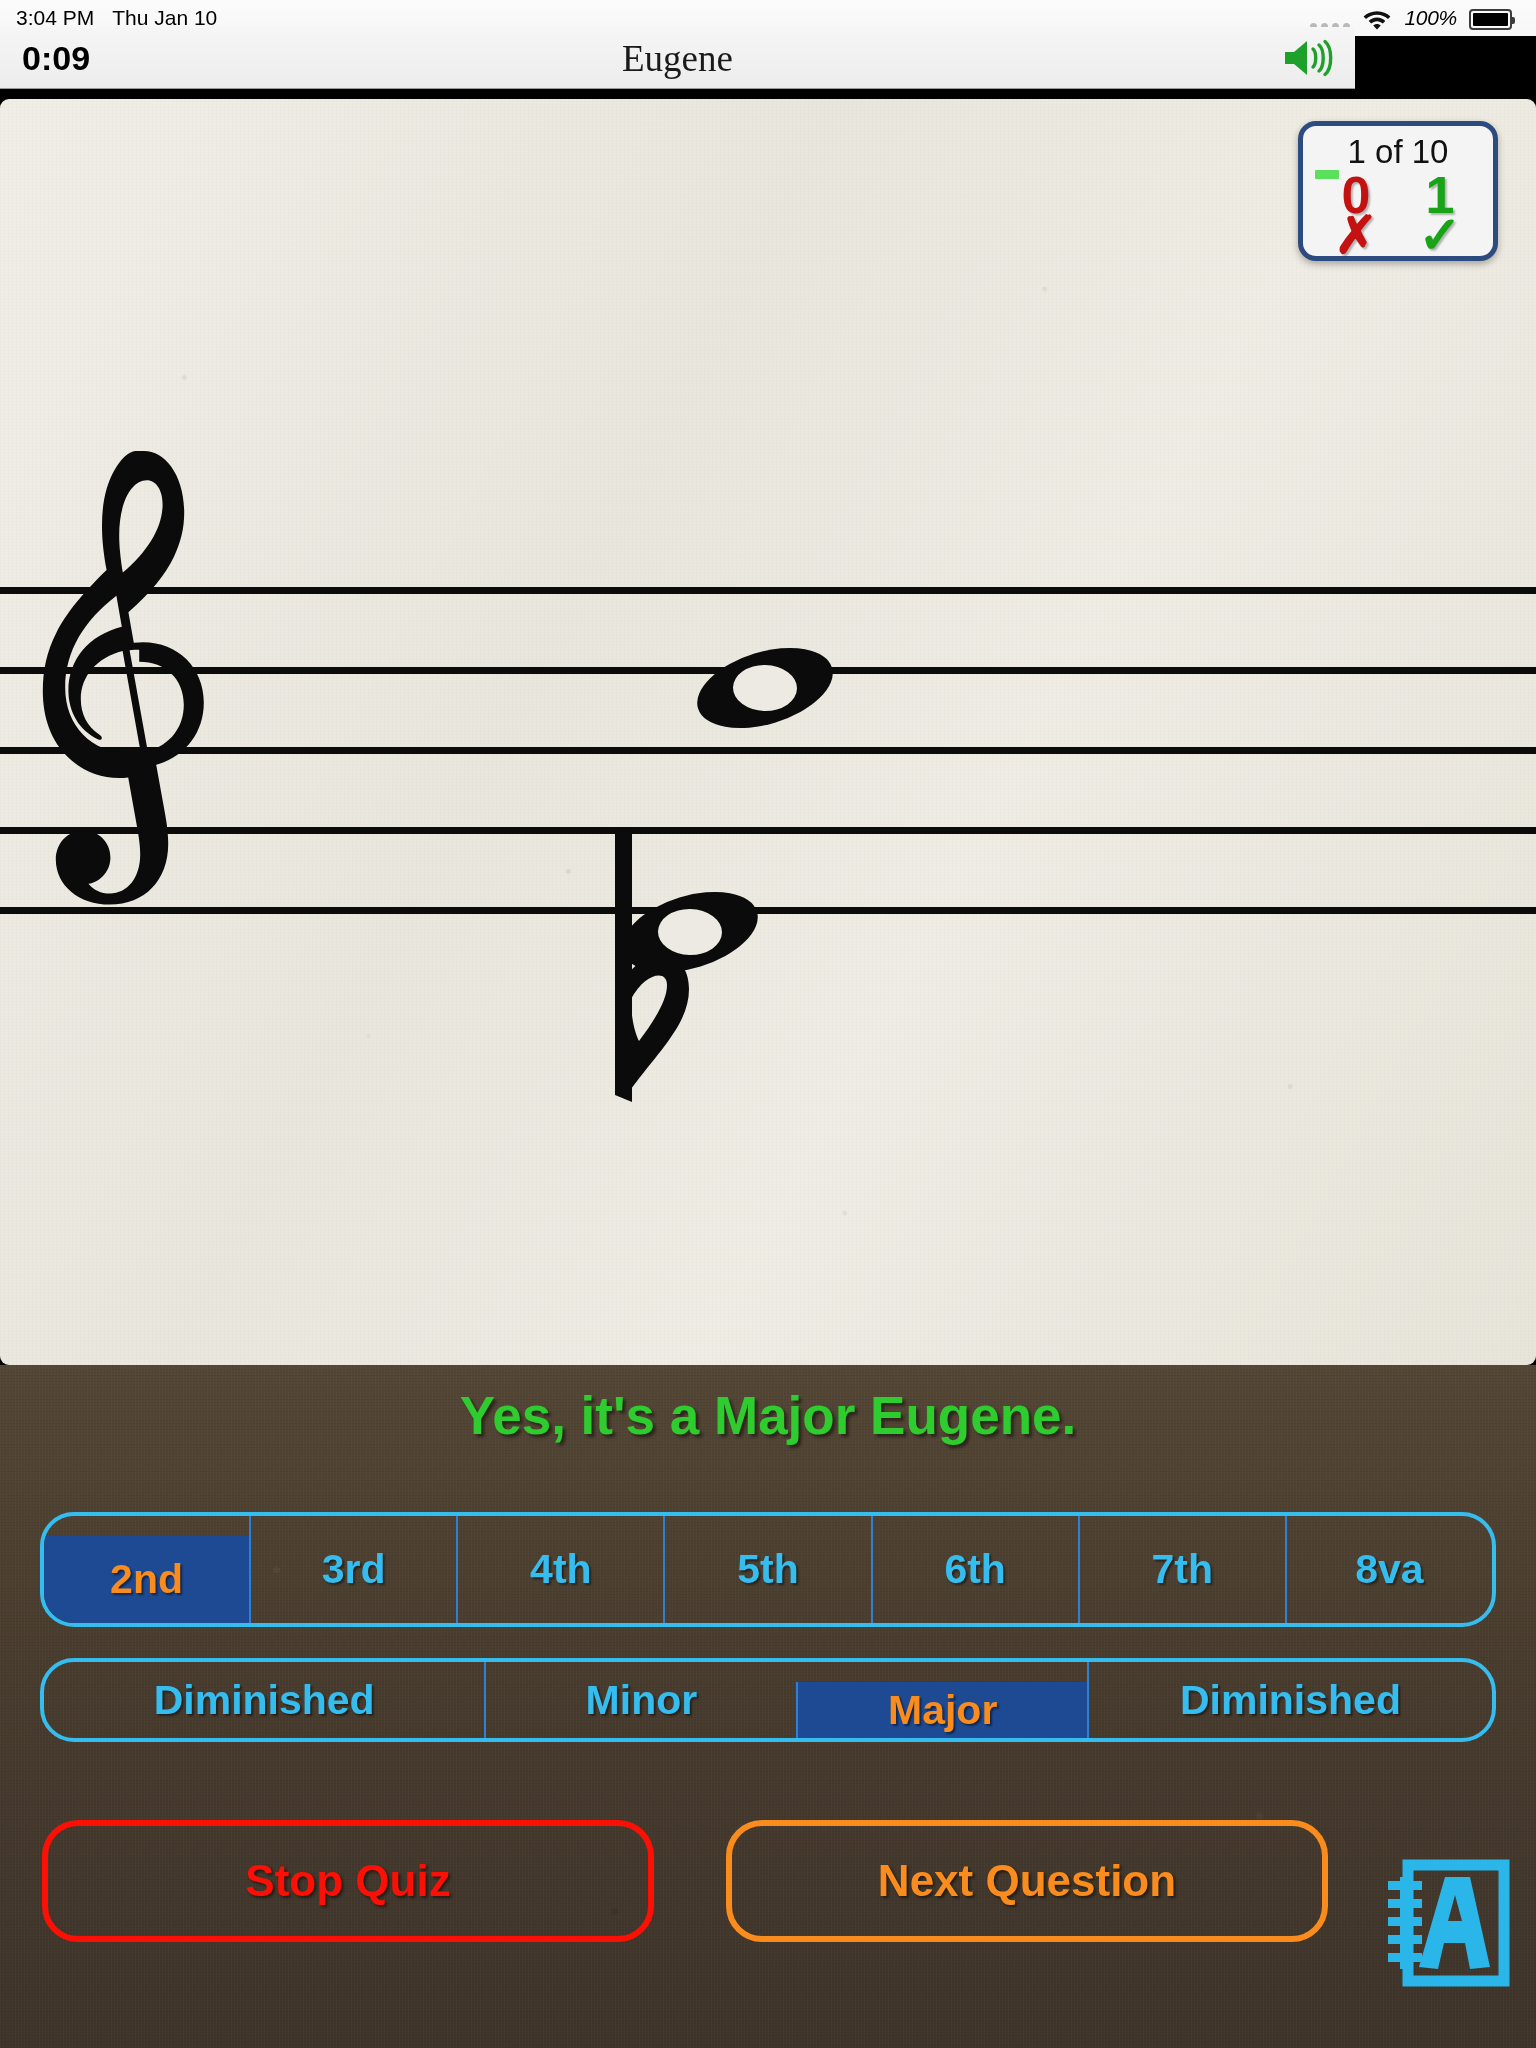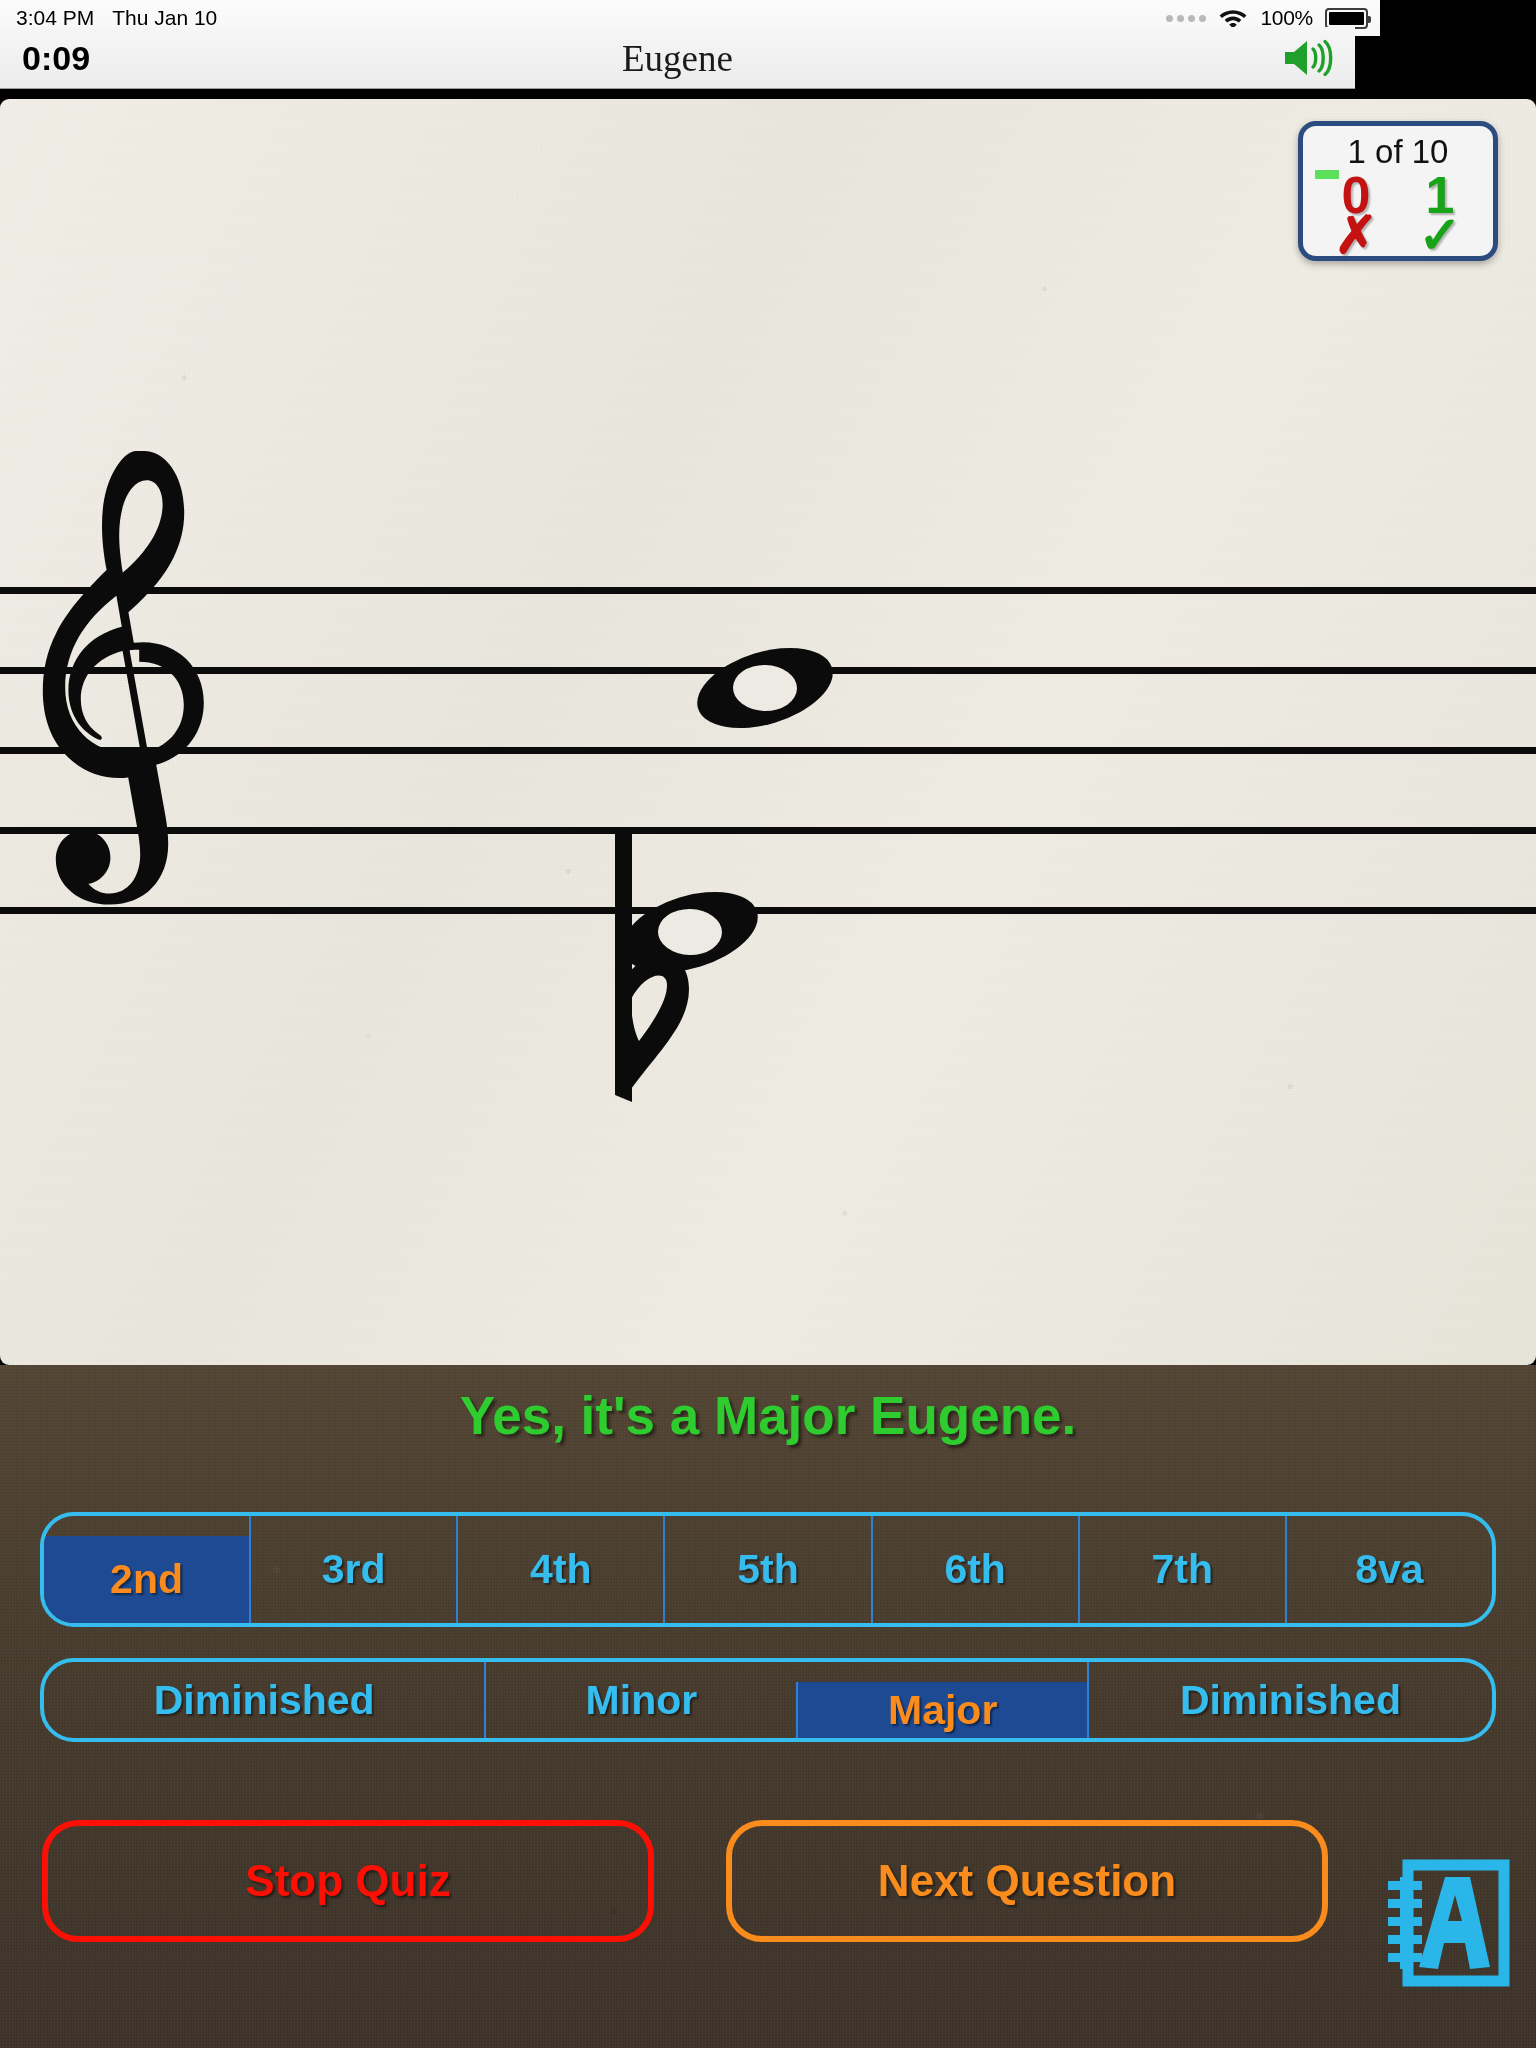--- a/index.html
+++ b/index.html
@@ -16,42 +16,43 @@
     position: relative;
     width: 1536px;
     height: 2048px;
     overflow: hidden;
   }
 
   
   #status-bar {
     position: absolute;
     top: 0; left: 0;
-    width: 1380px;
+    width: 1536px;
     height: 36px;
     background: linear-gradient(to bottom, #fbfbfb 0%, #f7f7f7 100%);
     display: flex;
     align-items: center;
     z-index: 40;
   }
   #status-left {
     display: flex;
     align-items: baseline;
     gap: 18px;
     padding-left: 16px;
     font-size: 21px;
     color: #000;
     font-family: "Liberation Sans", sans-serif;
   }
   #status-right {
     margin-left: auto;
     display: flex;
-    align-items: center;
+    align-items: flex-end;
     gap: 12px;
-    padding-right: 12px;
+    padding-right: 24px;
+    font-style: italic;
   }
   .dots { display: flex; gap: 4px; align-items: center; }
   .dots i {
     display: block; width: 7px; height: 7px; border-radius: 50%;
     background: #b9b9b9;
   }
   .wifi { width: 30px; height: 22px; display: block; }
   .batt-pct { font-size: 21px; color: #000; letter-spacing: -0.3px; }
   .battery {
     width: 43px; height: 21px; border: 2px solid #3d3d3d; border-radius: 4px;

